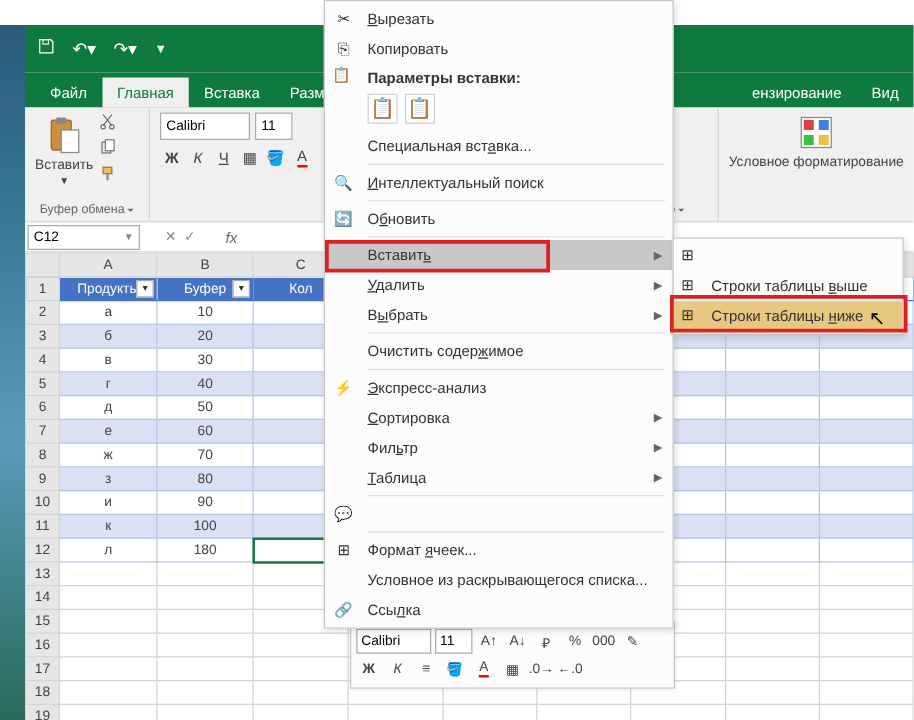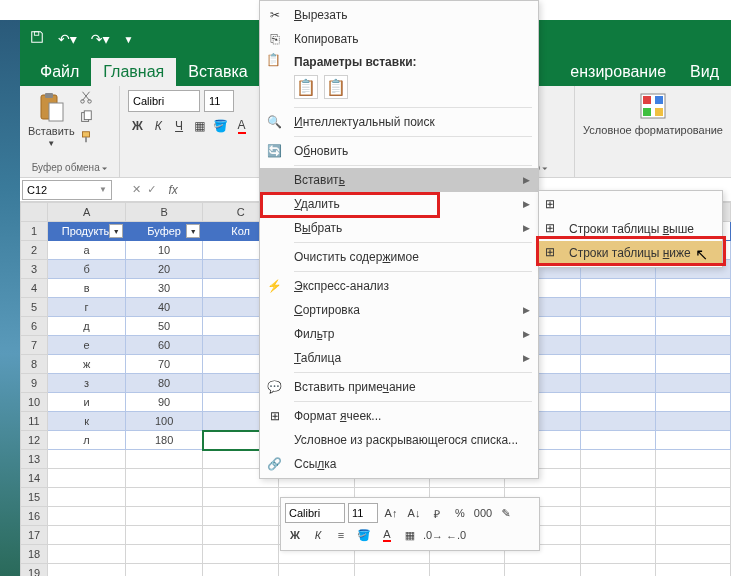--- a/index.html
+++ b/index.html
@@ -2,41 +2,41 @@
 <html><head>
 <meta charset="utf-8">
 <style>
 * { box-sizing: border-box; margin: 0; padding: 0; font-family: "Segoe UI", Arial, sans-serif; }
 body { background: #fff; width: 731px; height: 576px; position: relative; overflow: hidden; }
 .bg-photo { position: absolute; left: 0; top: 20px; width: 20px; height: 556px; background: linear-gradient(180deg, #2a5a7a 0%, #3a7a9a 30%, #5a9aba 60%, #2a6a5a 100%); z-index: 0; }
 .titlebar { position: absolute; left: 20px; top: 20px; right: 0; height: 38px; background: #0e7a3e; display: flex; align-items: center; padding: 0 10px; gap: 14px; z-index: 2; }
 .titlebar .icon { color: #fff; font-size: 14px; }
 .titlebar svg { width: 14px; height: 14px; fill: #fff; }
 .tabs { position: absolute; left: 20px; top: 58px; right: 0; height: 28px; background: #0e7a3e; display: flex; align-items: flex-end; padding-left: 8px; z-index: 2; }
-.tab { padding: 5px 12px; color: #fff; font-size: 16px; cursor: pointer; }
+.tab { padding: 5px 12px; color: #fff; font-size: 12px; cursor: pointer; }
 .tab.active { background: #f0f0f0; color: #0e7a3e; }
 .ribbon { position: absolute; left: 20px; top: 86px; right: 0; height: 92px; background: #f0f0f0; border-bottom: 1px solid #d4d4d4; display: flex; z-index: 2; }
 .ribbon-group { border-right: 1px solid #d4d4d4; padding: 4px 8px 2px; display: flex; flex-direction: column; justify-content: space-between; }
 .ribbon-group-label { font-size: 10px; color: #666; text-align: center; padding: 2px 0; }
 .ribbon-group-label::after { content: " ⏷"; font-size: 7px; }
 .ribbon-top { display: flex; align-items: center; gap: 4px; }
 .paste-btn { display: flex; flex-direction: column; align-items: center; gap: 2px; font-size: 11px; color: #444; }
 .paste-icon { width: 32px; height: 32px; }
 .mini-icons { display: flex; flex-direction: column; gap: 2px; }
 .mini-icons svg { width: 14px; height: 14px; }
 .font-select { font-size: 11px; height: 22px; border: 1px solid #ababab; background: #fff; padding: 0 4px; }
 .font-row { display: flex; gap: 4px; margin-bottom: 4px; align-items: center; }
 .font-btns { display: flex; gap: 2px; }
 .font-btn { width: 20px; height: 20px; border: none; background: transparent; font-size: 12px; color: #444; display: flex; align-items: center; justify-content: center; }
 .cond-group { display: flex; flex-direction: column; align-items: center; gap: 2px; font-size: 11px; color: #444; padding: 4px 8px; }
 .cond-icon { width: 32px; height: 32px; }
 .namebox-area { position: absolute; left: 20px; top: 178px; right: 0; height: 24px; background: #fff; border-bottom: 1px solid #d4d4d4; display: flex; align-items: center; z-index: 2; }
 .namebox { width: 90px; height: 20px; border: 1px solid #ababab; font-size: 11px; padding: 0 4px; margin-left: 2px; display: flex; align-items: center; justify-content: space-between; }
 .fx-btns { display: flex; gap: 6px; margin-left: 20px; color: #888; font-size: 11px; }
-.fx-label { font-style: italic; font-size: 12px; color: #666; margin-left: 12px; }
+.fx-label { font-style: italic; font-size: 12px; color: #666; margin-left: 24px; }
 .grid { position: absolute; left: 20px; top: 202px; right: 0; bottom: 0; background: #fff; z-index: 1; }
 .grid table { border-collapse: collapse; width: 100%; }
 .grid th, .grid td { border: 1px solid #d4d4d4; font-size: 11px; text-align: center; height: 19px; color: #444; }
 .grid th { background: #e6e6e6; font-weight: normal; }
 .grid .rownum { width: 28px; background: #e6e6e6; }
 .grid .colh { width: 80px; }
 .grid .thead { background: #4472c4; color: #fff; }
 .grid .thead td { border-color: #4472c4; color: #fff; position: relative; }
 .grid .band { background: #d9e1f2; }
 .grid .band td { border-color: #b4c6e7; }
@@ -423,20 +423,24 @@
     </div>
   <div class="ctx-item">
       <span class="ci-icon">⎘</span>
       <span>Копировать</span>
     </div>
   <div class="ctx-header"><span class="ci-icon">📋</span><span>Параметры вставки:</span></div>
   <div class="paste-opts">
     <div class="paste-opt">📋</div>
     <div class="paste-opt">📋</div>
   </div>
+  <div class="ctx-item">
+      <span class="ci-icon"></span>
+      <span>Специальная вст<u class="acc">а</u>вка...</span>
+    </div>
   <div class="ctx-sep"></div>
   <div class="ctx-item">
       <span class="ci-icon">🔍</span>
       <span><u class="acc">И</u>нтеллектуальный поиск</span>
     </div>
   <div class="ctx-sep"></div>
   <div class="ctx-item">
       <span class="ci-icon">🔄</span>
       <span>О<u class="acc">б</u>новить</span>
     </div>
@@ -477,21 +481,20 @@
       <span class="arrow">▶</span>
     </div>
   <div class="ctx-item">
       <span class="ci-icon"></span>
       <span><u class="acc">Т</u>аблица</span>
       <span class="arrow">▶</span>
     </div>
   <div class="ctx-sep"></div>
   <div class="ctx-item">
       <span class="ci-icon">💬</span>
-      <span>Вставить приме<u class="acc">ч</u>ание</span>
     </div>
   <div class="ctx-sep"></div>
   <div class="ctx-item">
       <span class="ci-icon">⊞</span>
       <span>Формат <u class="acc">я</u>чеек...</span>
     </div>
   <div class="ctx-item">
       <span class="ci-icon"></span>
       <span>Условное из раскрывающегося списка...</span>
     </div>

